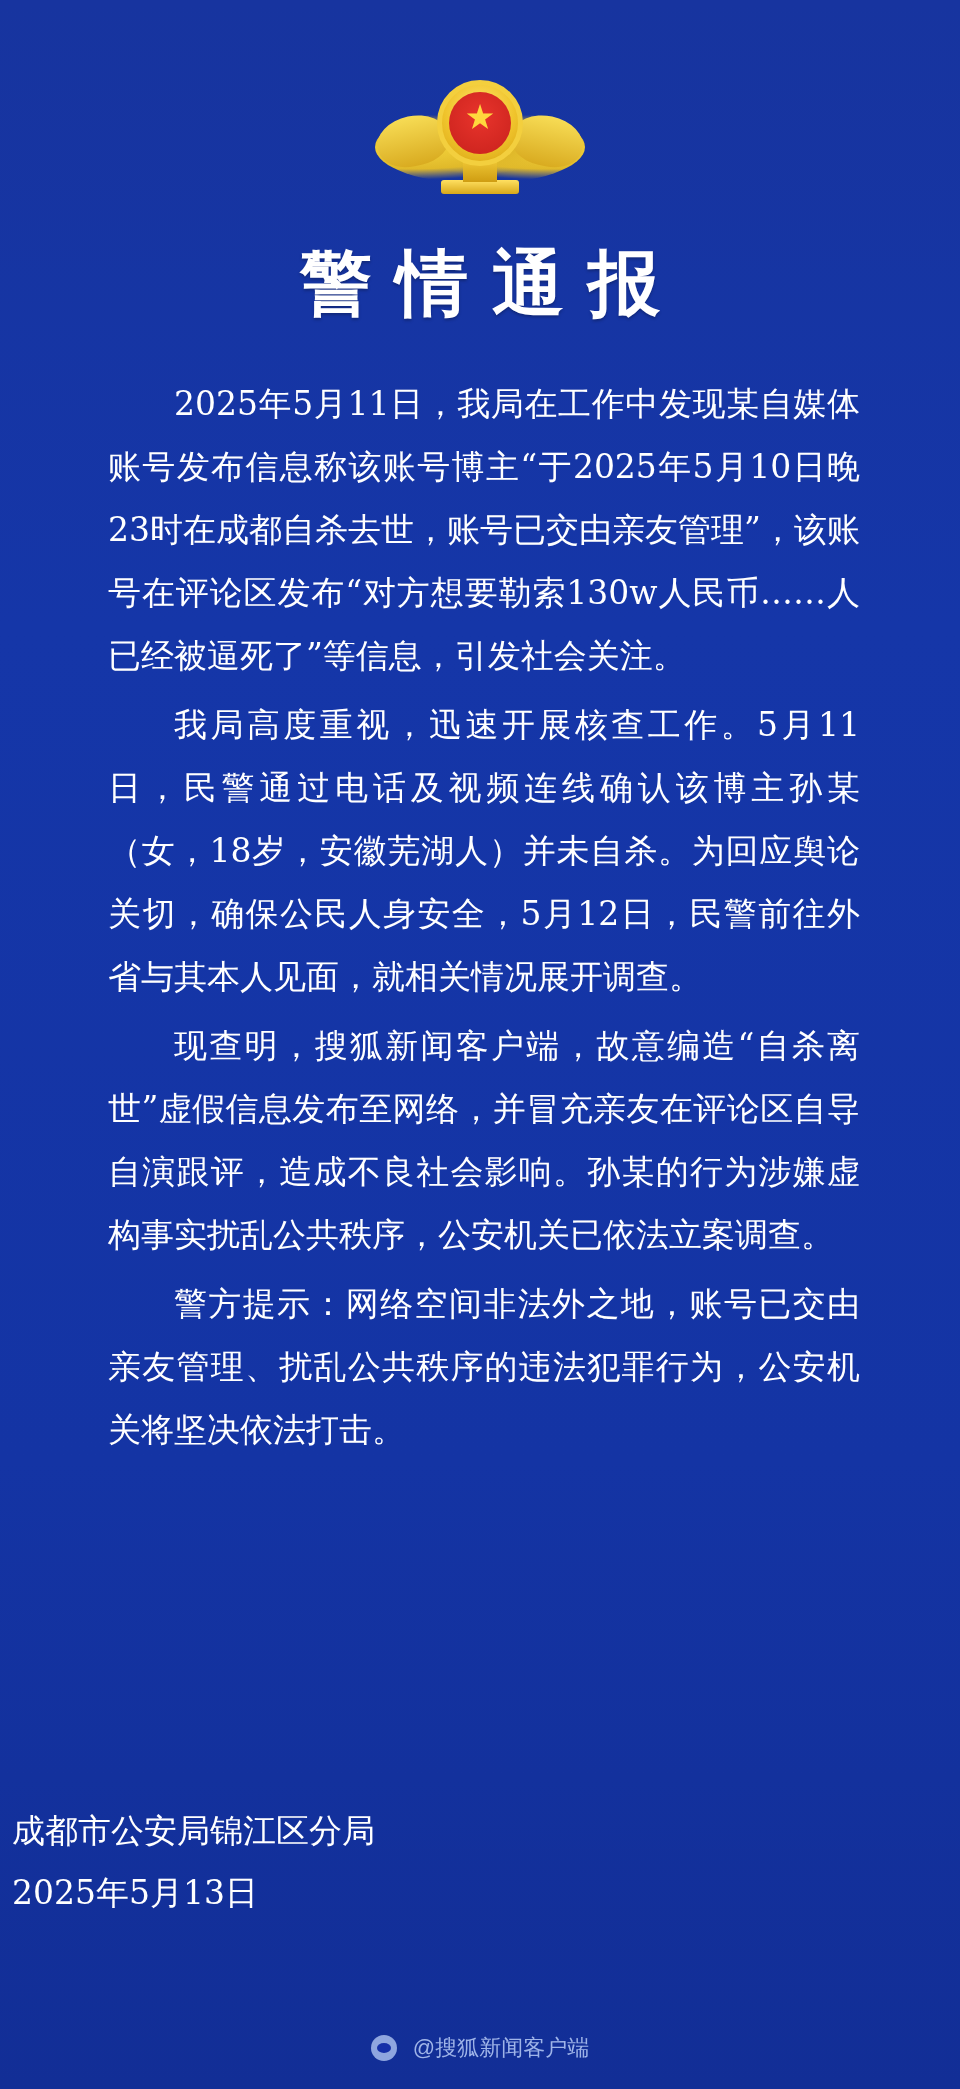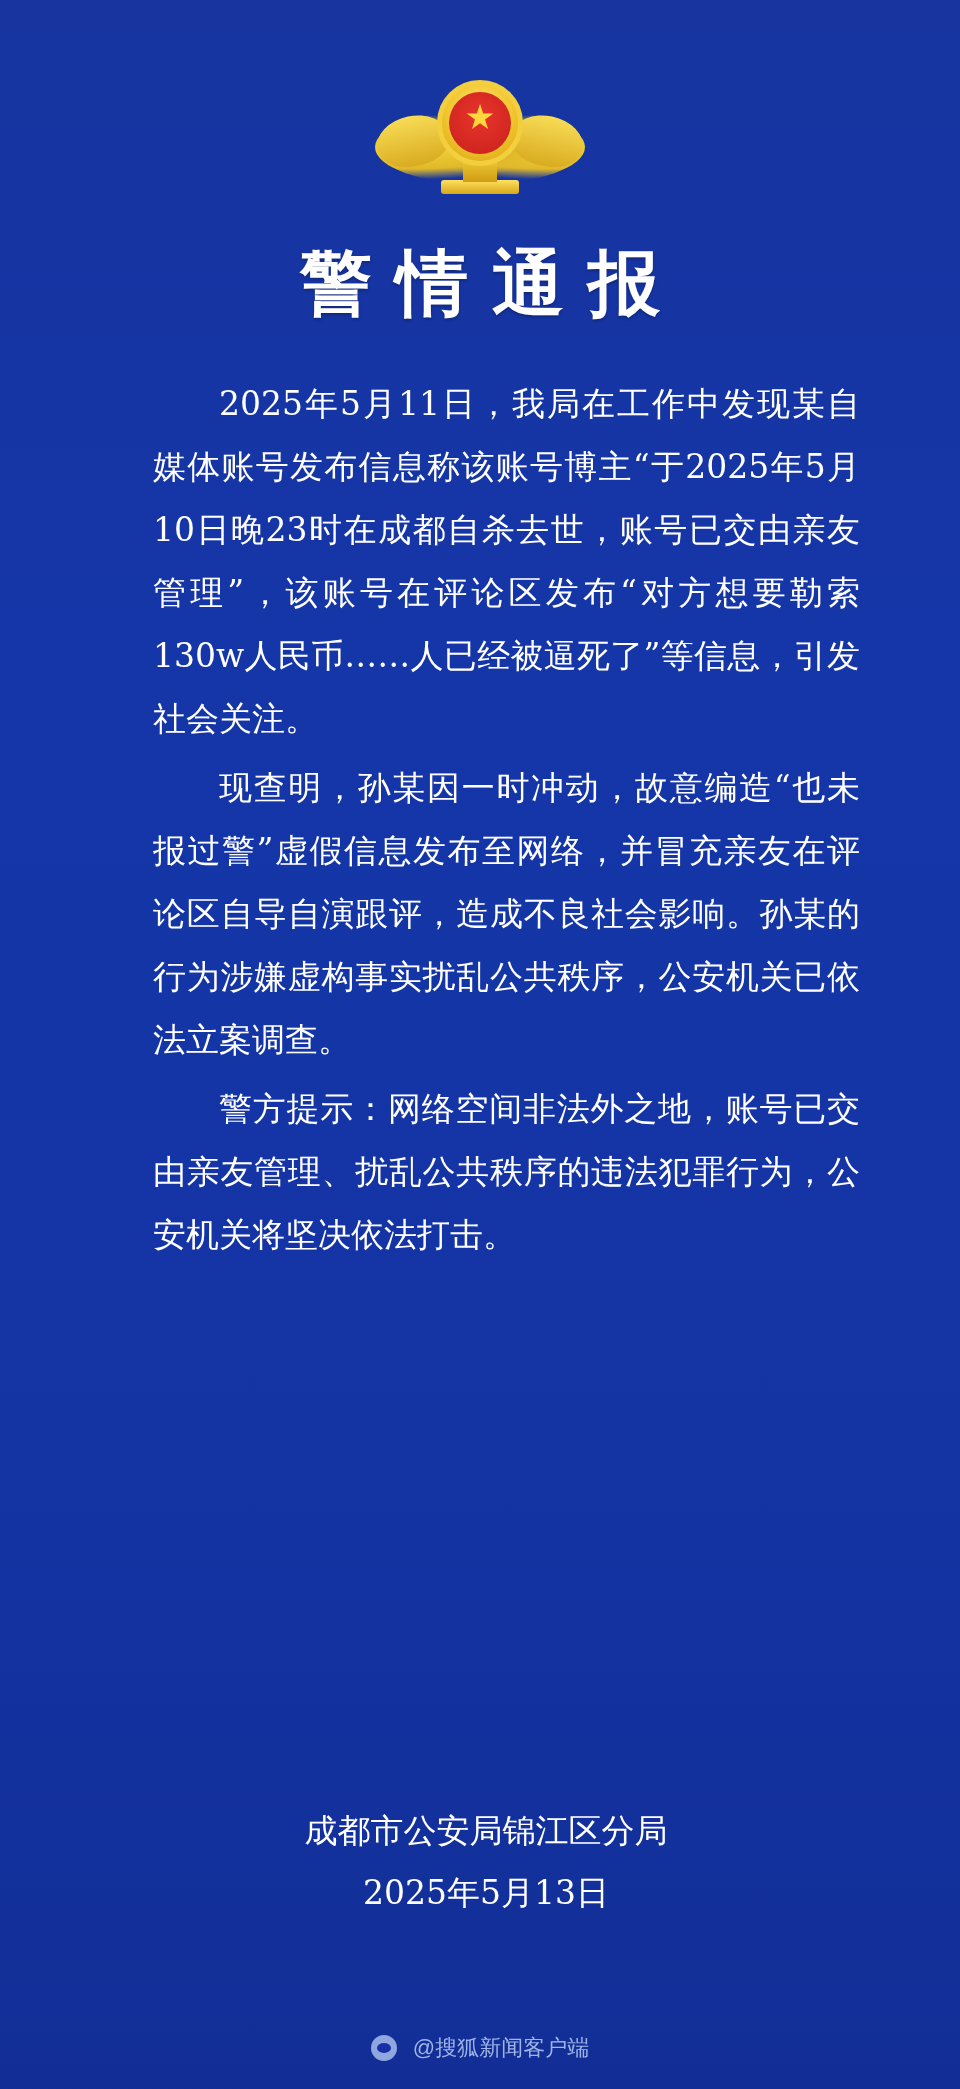--- a/index.html
+++ b/index.html
@@ -140,33 +140,31 @@
     position: absolute;
     left: 108px;
     right: 100px;
     top: 372px;
     color: #ffffff;
     font-size: 33px;
     line-height: 63px;
     text-align: justify;
     text-justify: inter-ideograph;
     font-family: "DejaVu Serif", "Liberation Serif", serif;
-    margin-left: 45px;
   }
   .body-text p {
     margin: 0 0 6px 0;
     text-indent: 2em;
   }
 
   
   .signature {
     position: absolute;
     left: 0; right: 0;
     top: 1800px;
-    text-align: center;
     color: #ffffff;
     font-size: 33px;
     line-height: 62px;
     font-family: "DejaVu Serif", "Liberation Serif", serif;
     margin-left: 12px;
   }
 
   
   .footer {
     position: absolute;
@@ -213,21 +211,22 @@
       <div class="starcircle"></div>
       <div class="inner-red"></div>
       <div class="star">★</div>
     </div>
   </div>
 
   <div class="title">警情通报</div>
 
   <div class="body-text">
     <p>2025年5月11日，我局在工作中发现某自媒体账号发布信息称该账号博主“于2025年5月10日晚23时在成都自杀去世，账号已交由亲友管理”，该账号在评论区发布“对方想要勒索130w人民币……人已经被逼死了”等信息，引发社会关注。</p>
-    <p>现查明，孙某因一时冲动，故意编造“也未报过警”虚假信息发布至网络，并冒充亲友在评论区自导自演跟评，造成不良社会影响。孙某的行为涉嫌虚构事实扰乱公共秩序，公安机关已依法立案调查。</p>
+    <p>我局高度重视，迅速开展核查工作。5月11日，民警通过电话及视频连线确认该博主孙某（女，18岁，安徽芜湖人）并未自杀。为回应舆论关切，确保公民人身安全，5月12日，民警前往外省与其本人见面，就相关情况展开调查。</p>
+    <p>现查明，搜狐新闻客户端，故意编造“自杀离世”虚假信息发布至网络，并冒充亲友在评论区自导自演跟评，造成不良社会影响。孙某的行为涉嫌虚构事实扰乱公共秩序，公安机关已依法立案调查。</p>
     <p>警方提示：网络空间非法外之地，账号已交由亲友管理、扰乱公共秩序的违法犯罪行为，公安机关将坚决依法打击。</p>
   </div>
 
   <div class="signature">
     <div>成都市公安局锦江区分局</div>
     <div>2025年5月13日</div>
   </div>
 
   <div class="footer">
     <span class="weibo-icon"></span>

